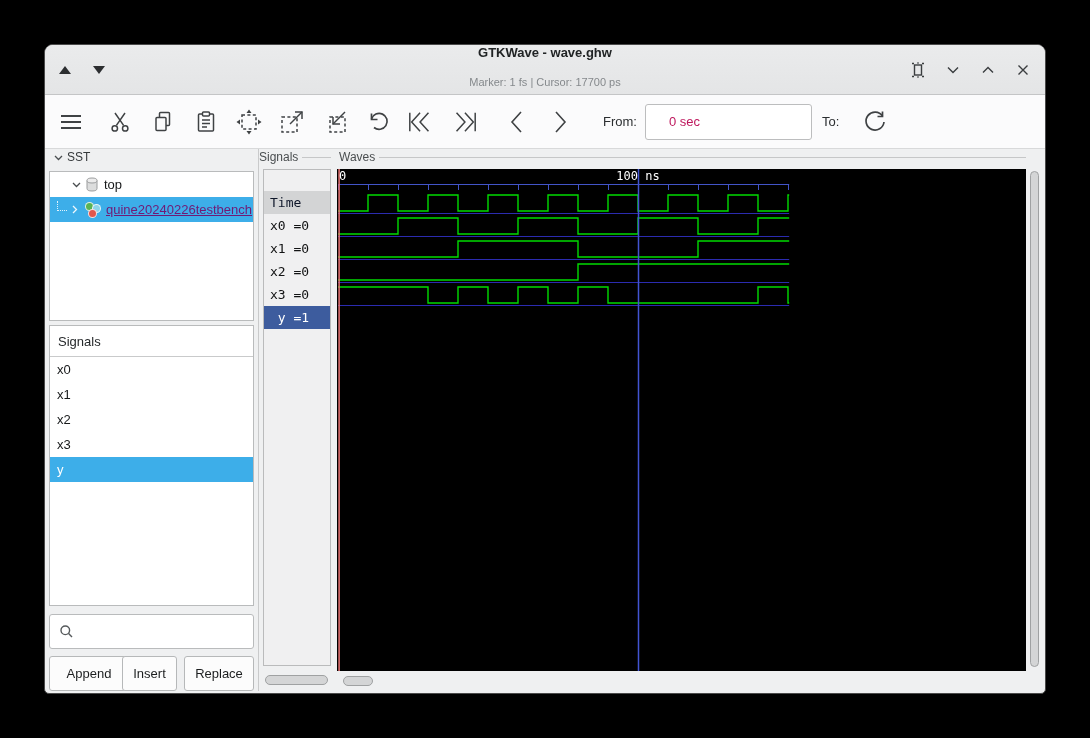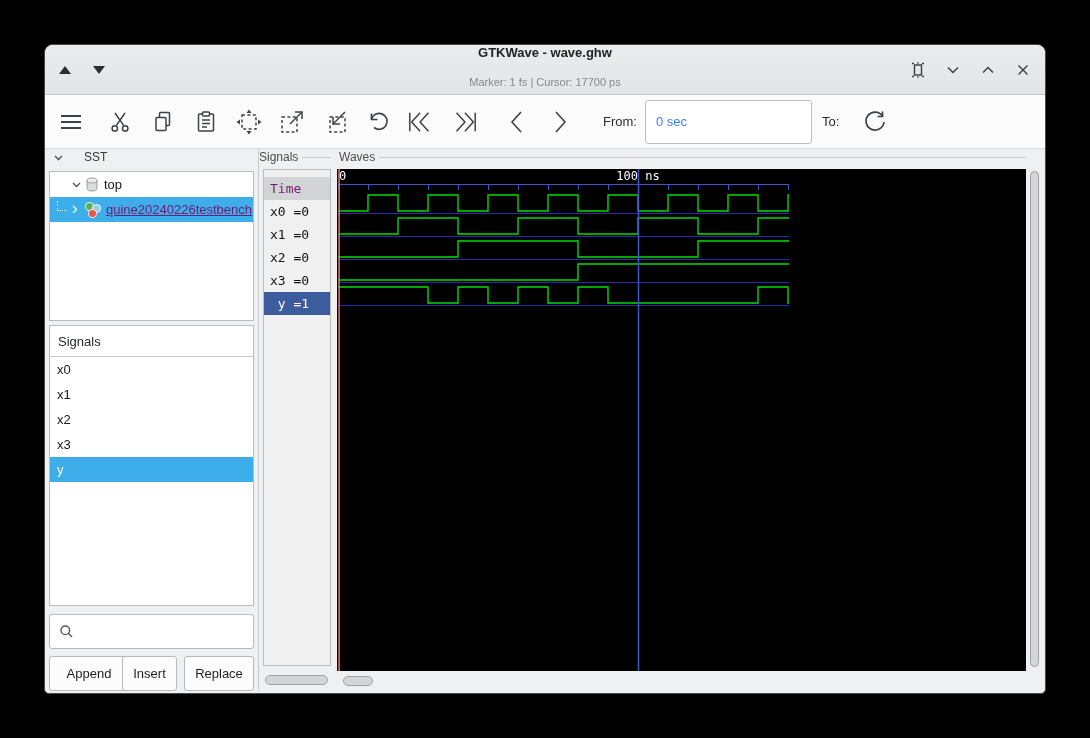--- a/index.html
+++ b/index.html
@@ -20,24 +20,24 @@
   .tb-title { font-size:13px; font-weight:600; color:#212425; }
   .tb-sub { font-size:11px; color:#85898c; margin-top:16px; }
   .tb-right { position:absolute; right:14px; top:0; height:50px; display:flex; align-items:center; gap:19px; }
   .tb-right svg { display:block; }
   
   .toolbar { position:absolute; left:0; top:50px; width:100%; height:54px; background:#fbfbfc;
     border-bottom:1px solid #d8d9da; display:flex; align-items:center; padding-left:12px; }
   .tb-btn { width:28px; height:36px; display:flex; align-items:center; justify-content:center; margin-right:15px; flex:0 0 auto; }
   .tb-btn svg { display:block; }
   .tb-label { font-size:13px; color:#2b2e30; margin:0 8px 0 10px; }
-  .tb-input { height:44px; border:1px solid #bcbdbe; border-radius:3px; background:#fff; font-size:13px;
-    color:#3b82f6; padding:0 10px; font-family:"Liberation Sans","DejaVu Sans",sans-serif; }
+  .tb-input { height:36px; border:1px solid #bcbdbe; border-radius:3px; background:#fff; font-size:13px;
+    color:#be185d; padding:0 23px; font-family:"Liberation Sans","DejaVu Sans",sans-serif; }
   
-  .sst-head { position:absolute; left:8px; top:105px; display:flex; align-items:center; gap:20px;
+  .sst-head { position:absolute; left:8px; top:105px; display:flex; align-items:center; gap:3px;
     font-size:12px; color:#35393b; }
   .whitebox { position:absolute; background:#fff; border:1px solid #b9bbbc; }
   .tree { left:4px; top:126px; width:205px; height:150px; overflow:hidden; }
   .tree-row { height:25px; display:flex; align-items:center; font-size:13px; color:#17191a; white-space:nowrap; overflow:hidden; }
   .tree-row.sel { background:#3daee9; color:#701a75;text-decoration:underline; }
   .tree-branch { width:10px; height:10px; border-left:1px dotted rgba(255,255,255,.85);
     border-bottom:1px dotted rgba(255,255,255,.85); margin-left:7px; margin-top:-8px; }
   .siglist { left:4px; top:280px; width:205px; height:281px; }
   .siglist-header { height:31px; display:flex; align-items:center; padding-left:8px; font-size:13px;
     color:#26292b; border-bottom:1px solid #c9cacb; }
@@ -47,22 +47,22 @@
     border:1px solid #b9bbbc; border-radius:3px; display:flex; align-items:center; padding-left:9px; }
   .btnrow { position:absolute; left:4px; top:611px; width:205px; height:35px; }
   .pushbtn { position:absolute; top:0; height:35px; background:#fcfcfc; border:1px solid #b6b8b9;
     border-radius:3px; font-size:13px; color:#1c1e1f; display:flex; align-items:center; justify-content:center;
     font-family:"Liberation Sans","DejaVu Sans",sans-serif; }
   .vsplit { position:absolute; left:213px; top:104px; width:1px; height:542px; background:#c9cacb; }
   .frame-label { position:absolute; display:flex; align-items:center; font-size:12px; color:#4a4e50; }
   .frame-line { height:1px; background:#c6c7c8; margin-left:4px; }
   .valpanel { position:absolute; left:218px; top:124px; width:68px; height:497px; background:#f0f0f1;
     border:1px solid #babbbc; overflow:hidden; }
-  .val-time { height:23px; margin-top:7px; background:#d3d4d5; display:flex; align-items:center;
-    padding-left:6px; font-family:"DejaVu Sans Mono","Liberation Mono",monospace; font-size:13px; color:#701a75; }
+  .val-time { height:23px; margin-top:21px; background:#d3d4d5; display:flex; align-items:center;
+    padding-left:6px; font-family:"DejaVu Sans Mono","Liberation Mono",monospace; font-size:13px; color:#0f172a; }
   .val-row { height:23px; display:flex; align-items:center; padding-left:6px;
     font-family:"DejaVu Sans Mono","Liberation Mono",monospace; font-size:13px; color:#121314; white-space:pre; }
   .val-row.sel { background:#3d5c9e; color:#fff; }
   .hscroll { position:absolute; height:14px; background:#eff0f1; }
   .hthumb { position:absolute; top:2px; height:10px; background:#d4d5d6; border:1px solid #9fa1a2; border-radius:5px; }
   .vscroll { position:absolute; left:984px; top:124px; width:12px; height:502px; background:#eff0f1; }
   .vthumb { position:absolute; left:1px; top:2px; width:9px; height:496px; background:#d4d5d6;
     border:1px solid #9fa1a2; border-radius:5px; }
   .canvas { position:absolute; left:292px; top:124px; width:689px; height:502px; background:#000; }
   .icon-cyl { margin:0 4px 0 2px; }

